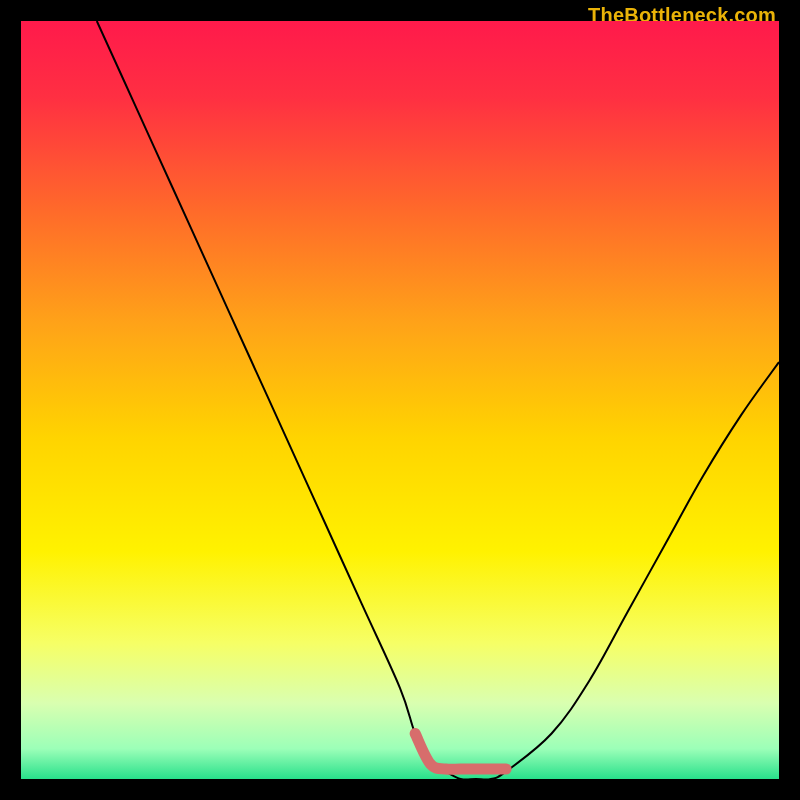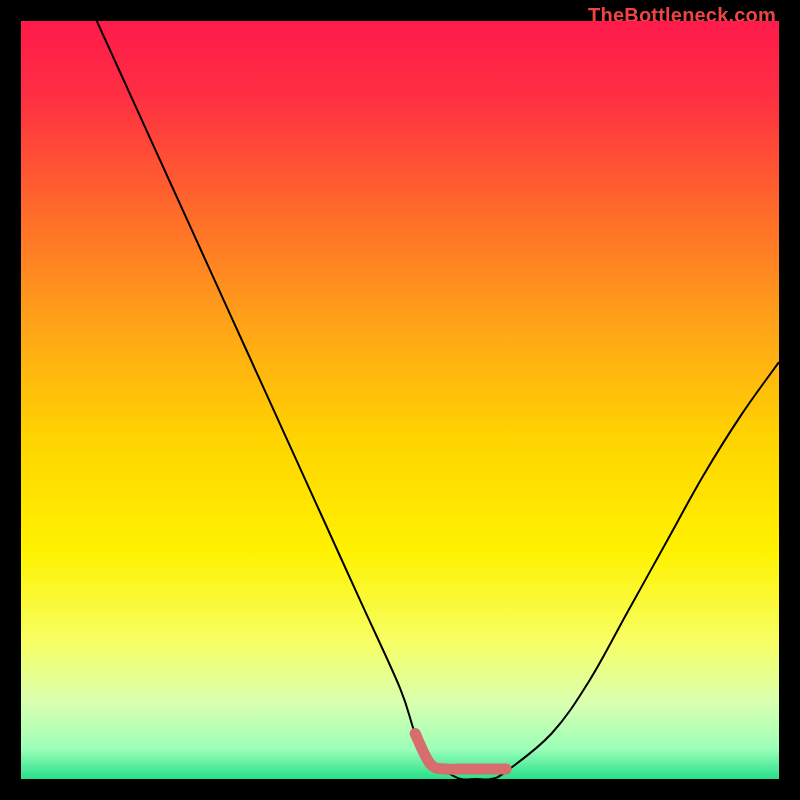--- a/index.html
+++ b/index.html
@@ -26,21 +26,21 @@
     overflow: hidden;
   }
   .gradient {
     position: absolute;
     inset: 0;
   }
   .watermark {
     position: absolute;
     top: 4px;
     right: 24px;
-    color: #ef4444;
+    color: #eab308;
     font-size: 20px;
     font-weight: 600;
     letter-spacing: 0.2px;
     user-select: none;
   }
   svg {
     position: absolute;
     inset: 0;
   }
 </style>

